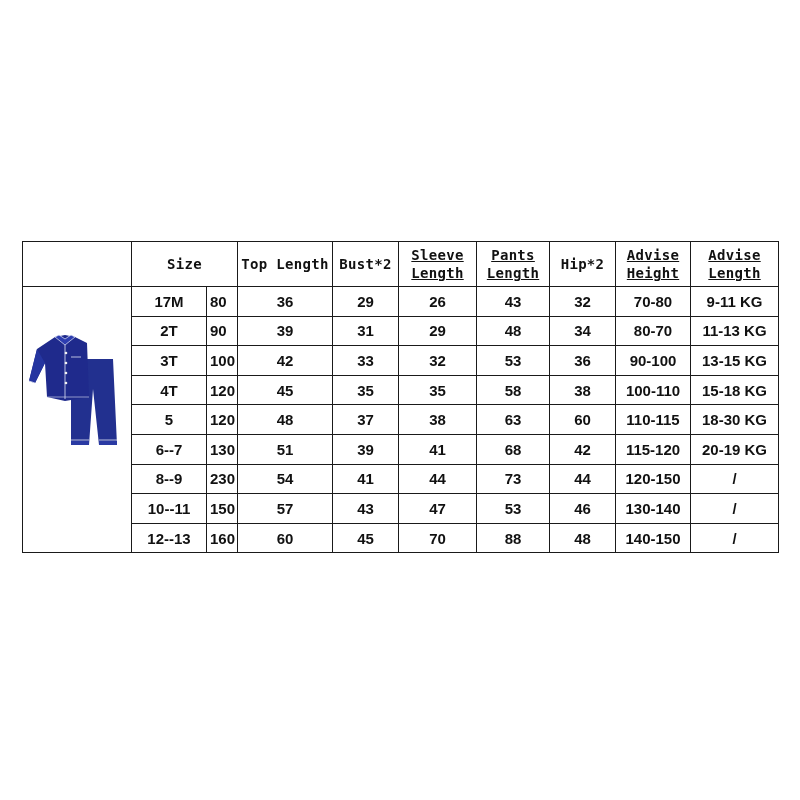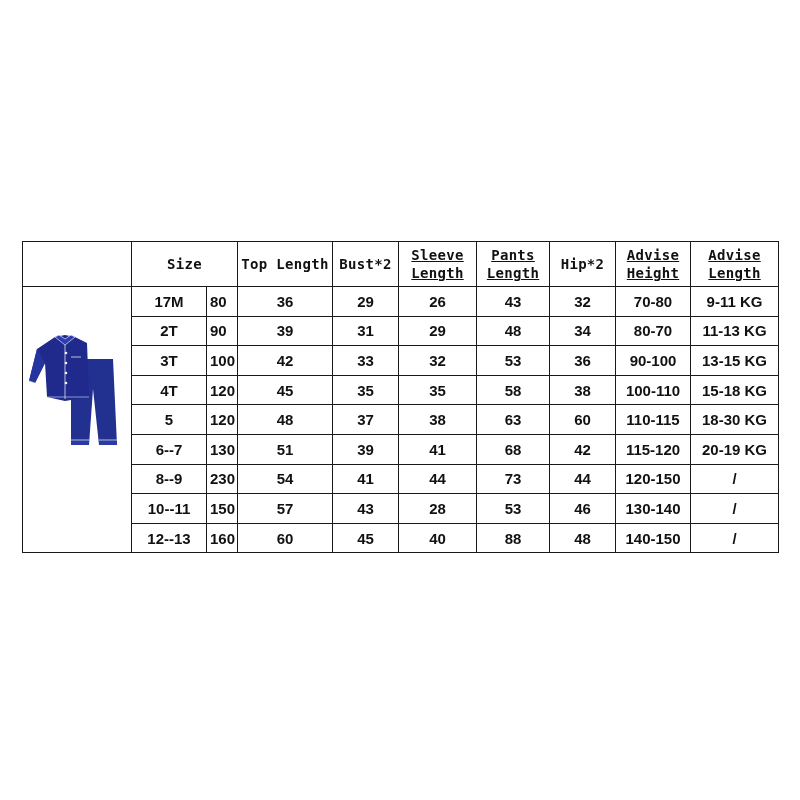--- a/index.html
+++ b/index.html
@@ -210,32 +210,32 @@
         <td>73</td>
         <td>44</td>
         <td>120-150</td>
         <td>/</td>
       </tr>
       <tr>
         <td>10--11</td>
         <td class="size-num">150</td>
         <td>57</td>
         <td>43</td>
-        <td>28</td>
+        <td>47</td>
         <td>53</td>
         <td>46</td>
         <td>130-140</td>
         <td>/</td>
       </tr>
       <tr>
         <td>12--13</td>
         <td class="size-num">160</td>
         <td>60</td>
         <td>45</td>
-        <td>40</td>
+        <td>70</td>
         <td>88</td>
         <td>48</td>
         <td>140-150</td>
         <td>/</td>
       </tr>
     </tbody>
   </table>
 </div>
 
 </body></html>

